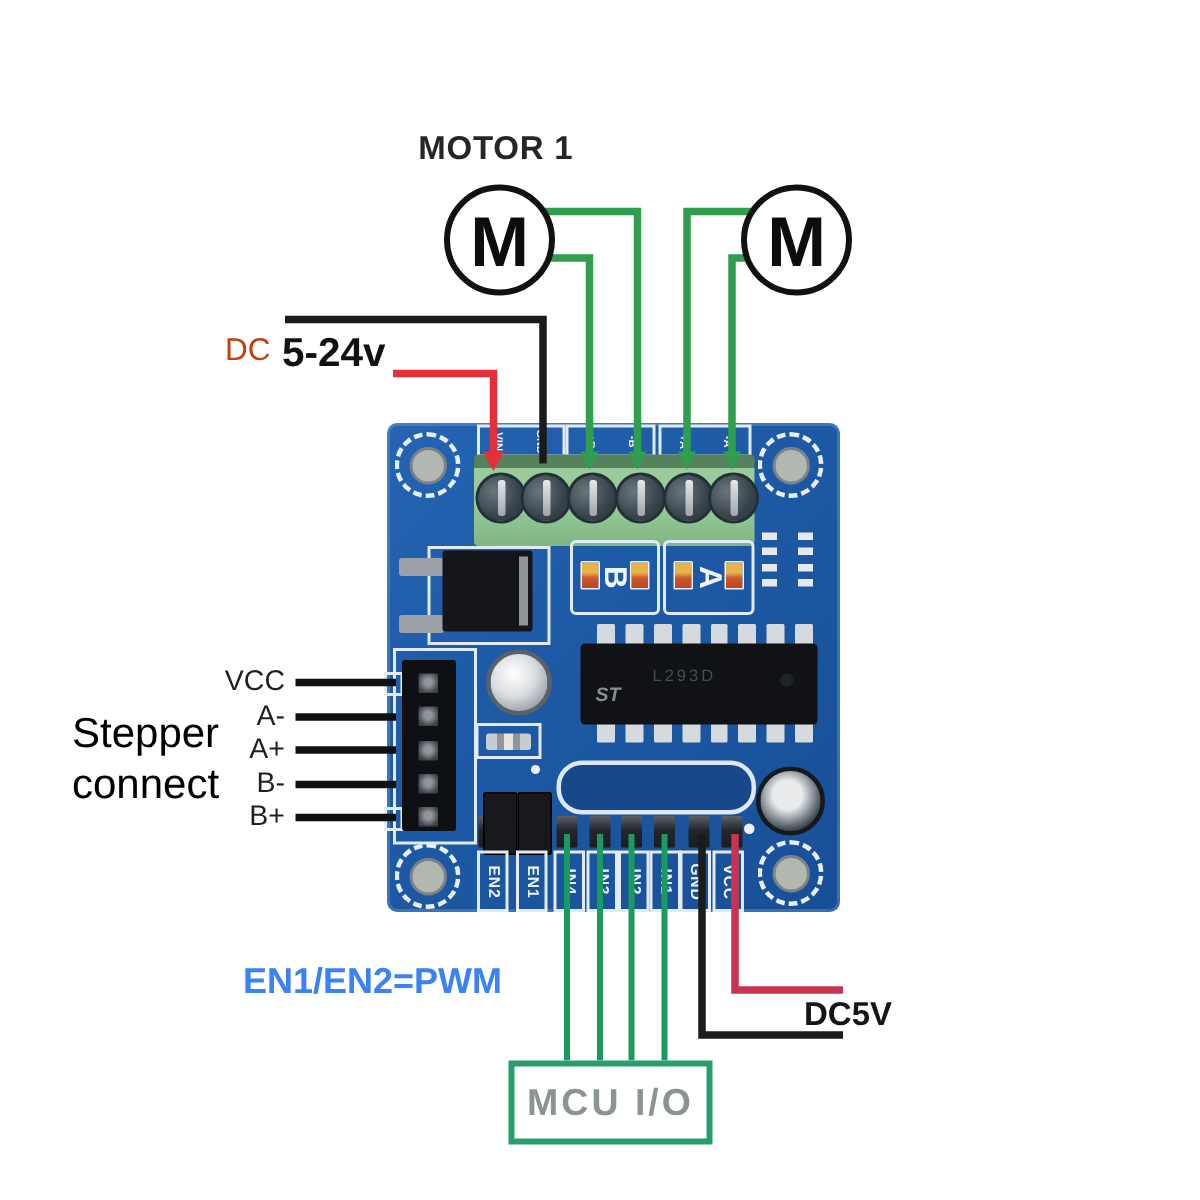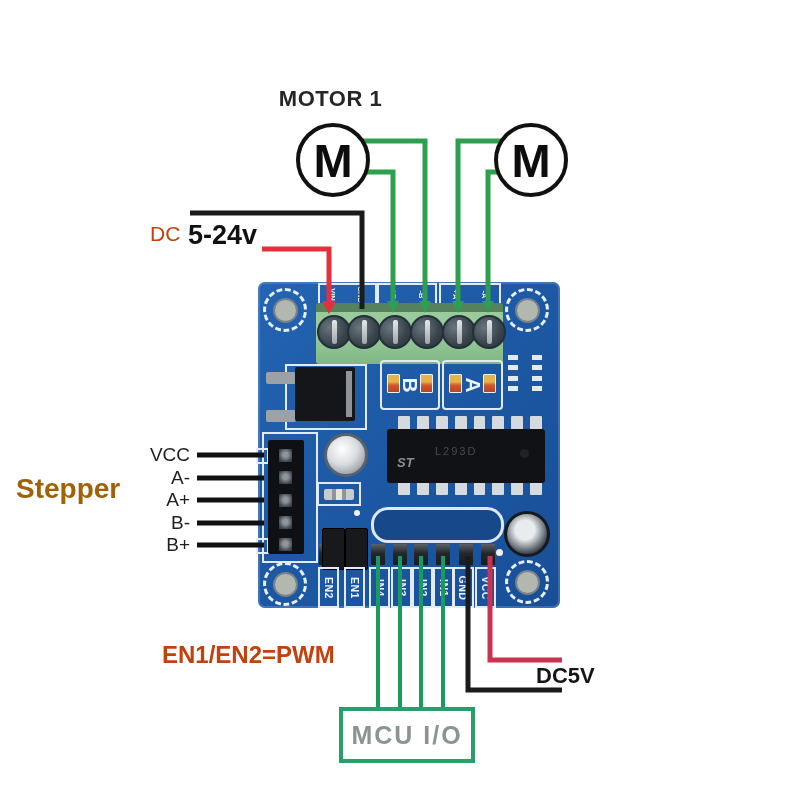--- a/index.html
+++ b/index.html
@@ -7,23 +7,23 @@
           font-family:"Liberation Sans", sans-serif;color:#1c1c1c;}
   .abs{position:absolute;}
   
   .motor-label{font-size:22px;font-weight:700;color:#262626;text-align:center;letter-spacing:.5px;}
   .motor-circle{width:66px;height:66px;border:4px solid #111;border-radius:50%;background:#fff;
                 display:flex;align-items:center;justify-content:center;
                 font-size:47px;font-weight:700;color:#0d0d0d;}
   
   .dc-word{font-size:21px;color:#c2410c;}
   .dc-range{font-size:27px;font-weight:700;color:#111;}
-  .stepper-title{font-size:28px;font-weight:700;color:#a16207;line-height:34px;}
+  .stepper-title{font-size:28px;font-weight:400;color:#000000;line-height:34px;margin-left:32px;}
   .pin-lab{font-size:19px;color:#1f1f1f;width:70px;text-align:right;}
-  .pwm-note{font-size:24px;font-weight:600;color:#c2410c;}
+  .pwm-note{font-size:24px;font-weight:600;color:#3b82f6;}
   .dc5v{font-size:22px;font-weight:600;color:#151515;}
   .mcu-box{width:128px;height:48px;border:4px solid #2a9e6a;background:#fff;
            display:flex;align-items:center;justify-content:center;
            font-size:25px;font-weight:700;color:#8b9495;letter-spacing:2px;}
   
   #board{left:258px;top:282px;width:302px;height:326px;border-radius:7px;
          background:linear-gradient(135deg,#2464b2 0%,#1d59a5 45%,#184f97 100%);
          box-shadow:inset 0 0 0 2px rgba(130,170,215,.35);}
   .hole{width:38px;height:38px;border:3px dashed #e8eff7;border-radius:50%;
         display:flex;align-items:center;justify-content:center;}
@@ -261,20 +261,21 @@
 
   <div class="abs motor-label" style="left:268px;top:86px;width:125px;">MOTOR 1</div>
   <div class="abs motor-circle" style="left:296px;top:123px;">M</div>
   <div class="abs motor-circle" style="left:494px;top:123px;">M</div>
 
   <span class="abs dc-word" style="left:150px;top:222px;">DC</span>
   <span class="abs dc-range" style="left:188px;top:220px;">5-24v</span>
 
   <div class="abs stepper-title" style="left:16px;top:472px;">
     <div>Stepper</div>
+    <div>connect</div>
   </div>
 
   <div class="abs pin-lab" style="left:120px;top:444px;">VCC</div>
   <div class="abs pin-lab" style="left:120px;top:467px;">A-</div>
   <div class="abs pin-lab" style="left:120px;top:489px;">A+</div>
   <div class="abs pin-lab" style="left:120px;top:512px;">B-</div>
   <div class="abs pin-lab" style="left:120px;top:534px;">B+</div>
 
   <div class="abs pwm-note" style="left:162px;top:641px;">EN1/EN2=PWM</div>
   <div class="abs dc5v" style="left:536px;top:663px;">DC5V</div>

